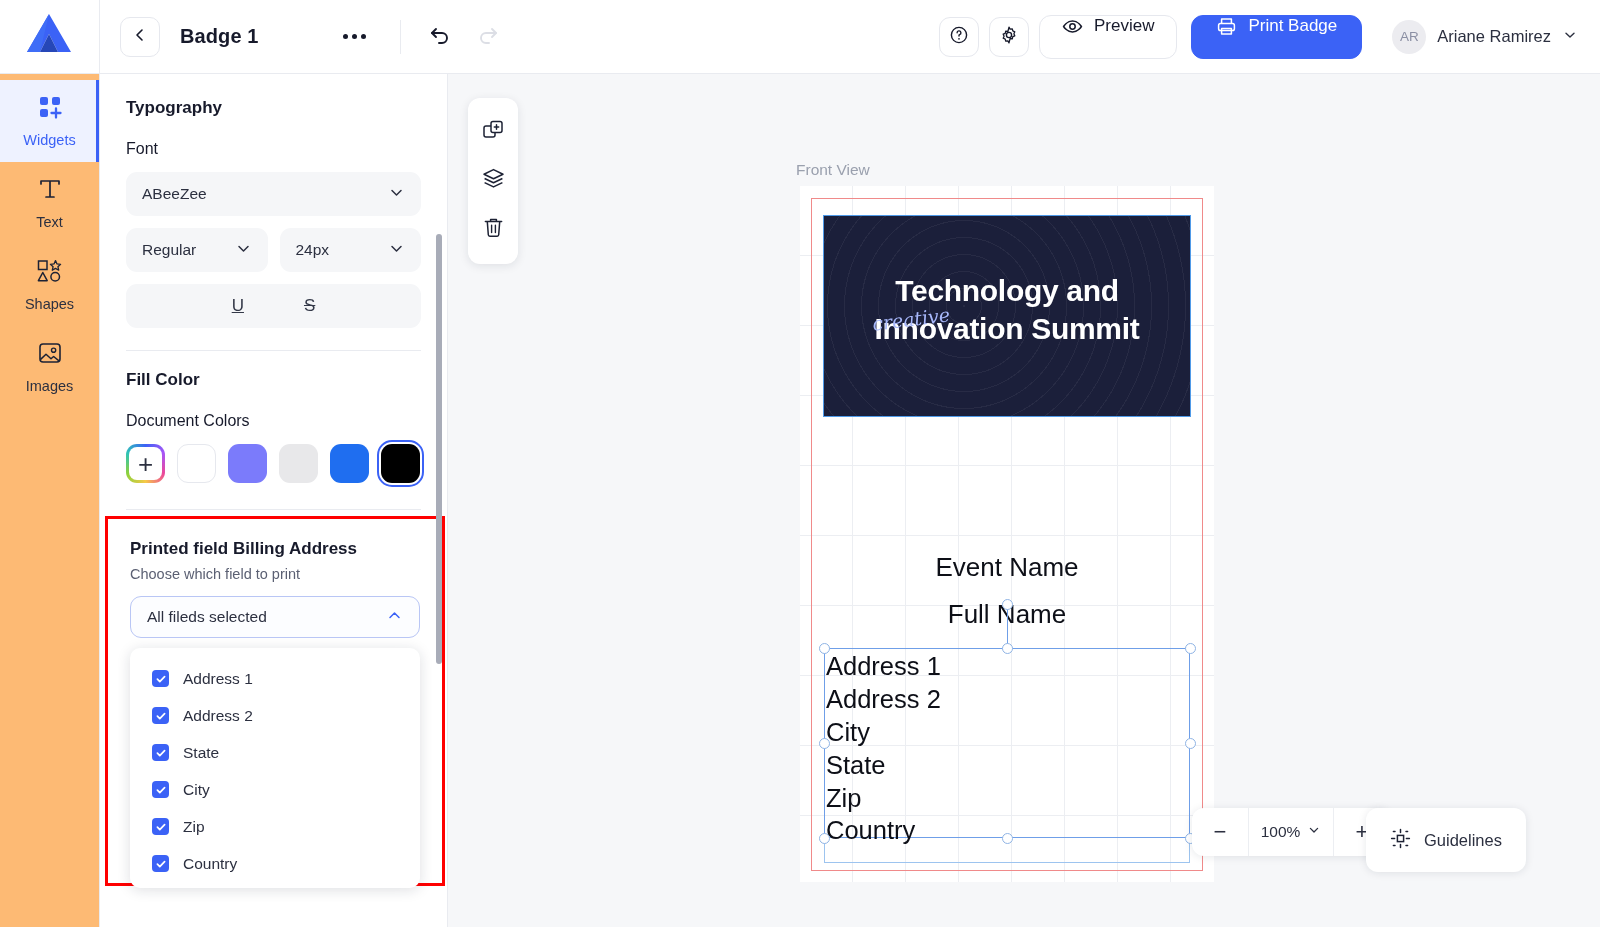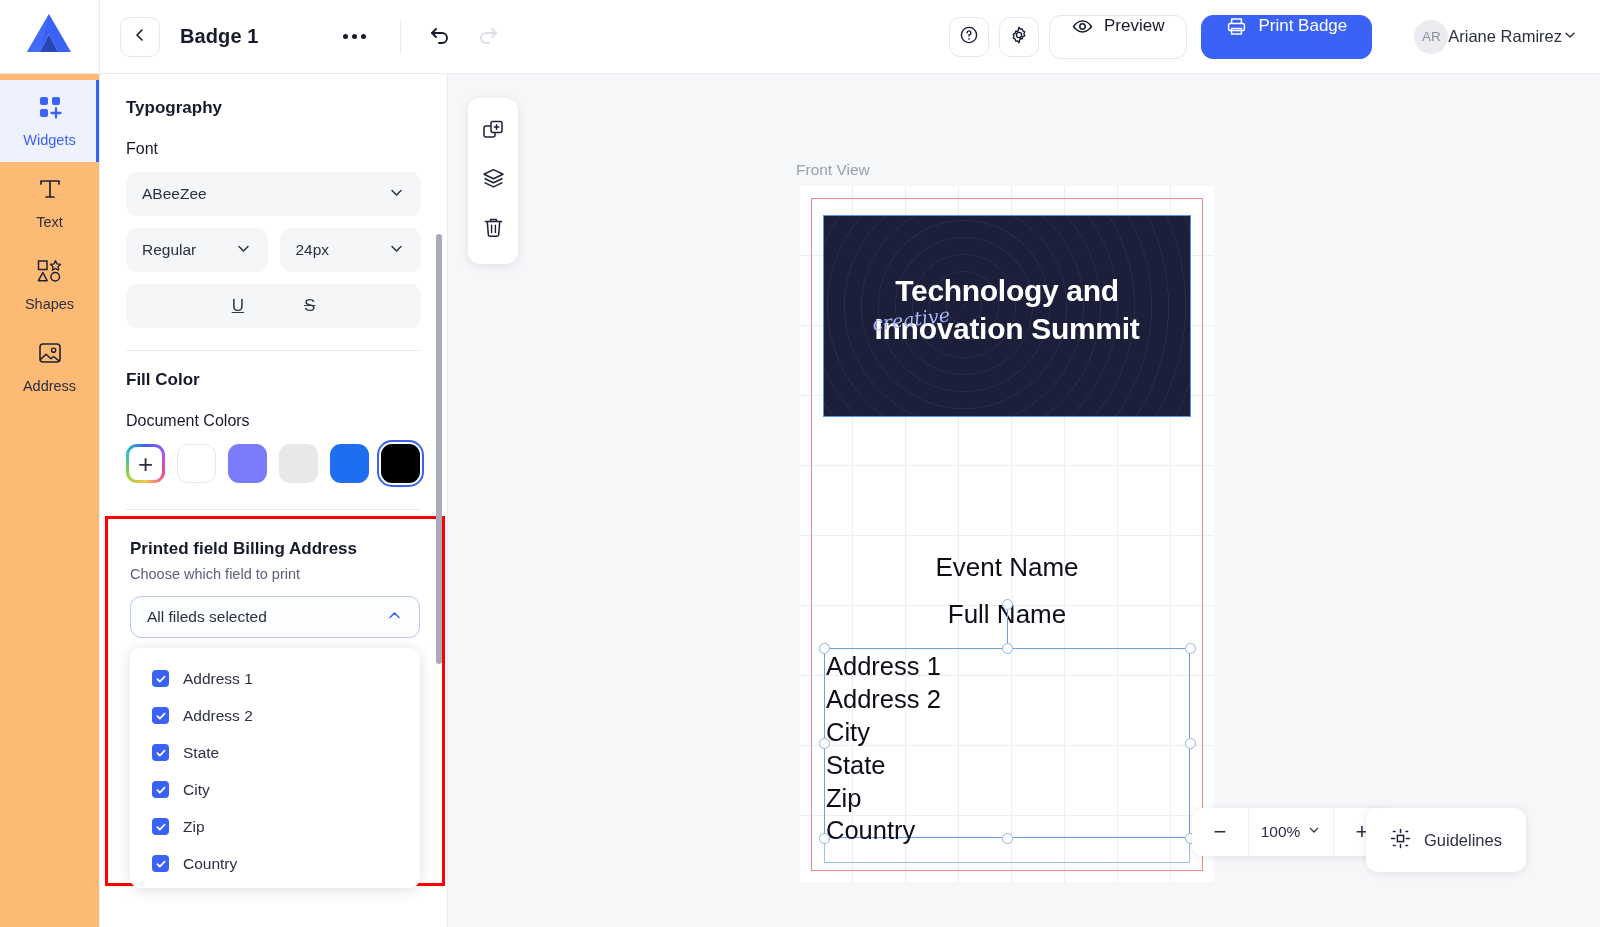--- a/index.html
+++ b/index.html
@@ -47,21 +47,21 @@
   }
   .pill-btn {
     height: 44px; border: 1px solid #e6e8ee; border-radius: 12px; background: #fff;
     display: flex; align-items: flex-start; gap: 11px; padding: 0 22px;
     font-size: 17px; color: #171a2b; cursor: pointer; margin-right: 14px; font-weight: 500;
   }
   .pill-btn.primary {
     background: #3b62f6; border-color: #3b62f6; color: #fff; padding: 0 24px;
   }
   .user {
-    display: flex; align-items: center; margin-left: 28px; cursor: pointer;
+    display: flex; align-items: center; gap: 11px; margin-left: 16px; cursor: pointer;
   }
   .avatar {
     width: 34px; height: 34px; border-radius: 50%; background: #ececf0;
     display: flex; align-items: center; justify-content: center;
     font-size: 13.5px; color: #8b8fa3; font-weight: 500;
   }
   .uname { font-size: 16.5px; color: #2c3040; }
 
   
   .rail {
@@ -397,21 +397,21 @@
     </div>
 
     <div class="rail-item">
       <span>
         <svg width="26" height="26" viewBox="0 0 26 26" fill="none">
           <rect x="3" y="4" width="20" height="18" rx="3" stroke="#1d2234" stroke-width="1.6"></rect>
           <circle cx="16.6" cy="10.2" r="2.1" stroke="#1d2234" stroke-width="1.4"></circle>
           <path d="M3.6 19.4l5.4-5.2 5 4.6 2.6-2.3 5.4 4.3" stroke="#1d2234" stroke-width="1.5" stroke-linejoin="round" fill="none"></path>
         </svg>
       </span>
-      <span class="lbl">Address</span>
+      <span class="lbl">Images</span>
     </div>
   </div>
 
   <div class="panel">
     <div class="panel-inner">
       <div class="sec-title">Typography</div>
       <div class="sub-label">Font</div>
 
       <div class="select">
         <span>ABeeZee</span>

